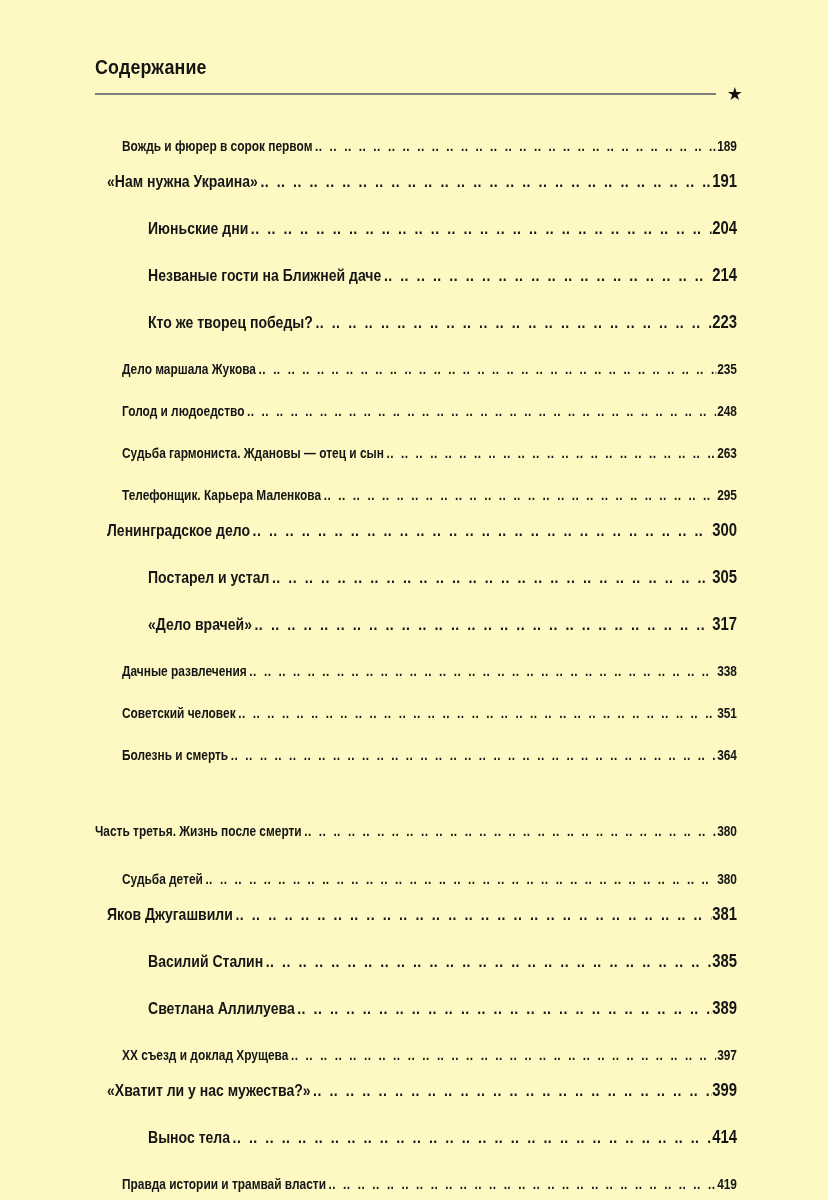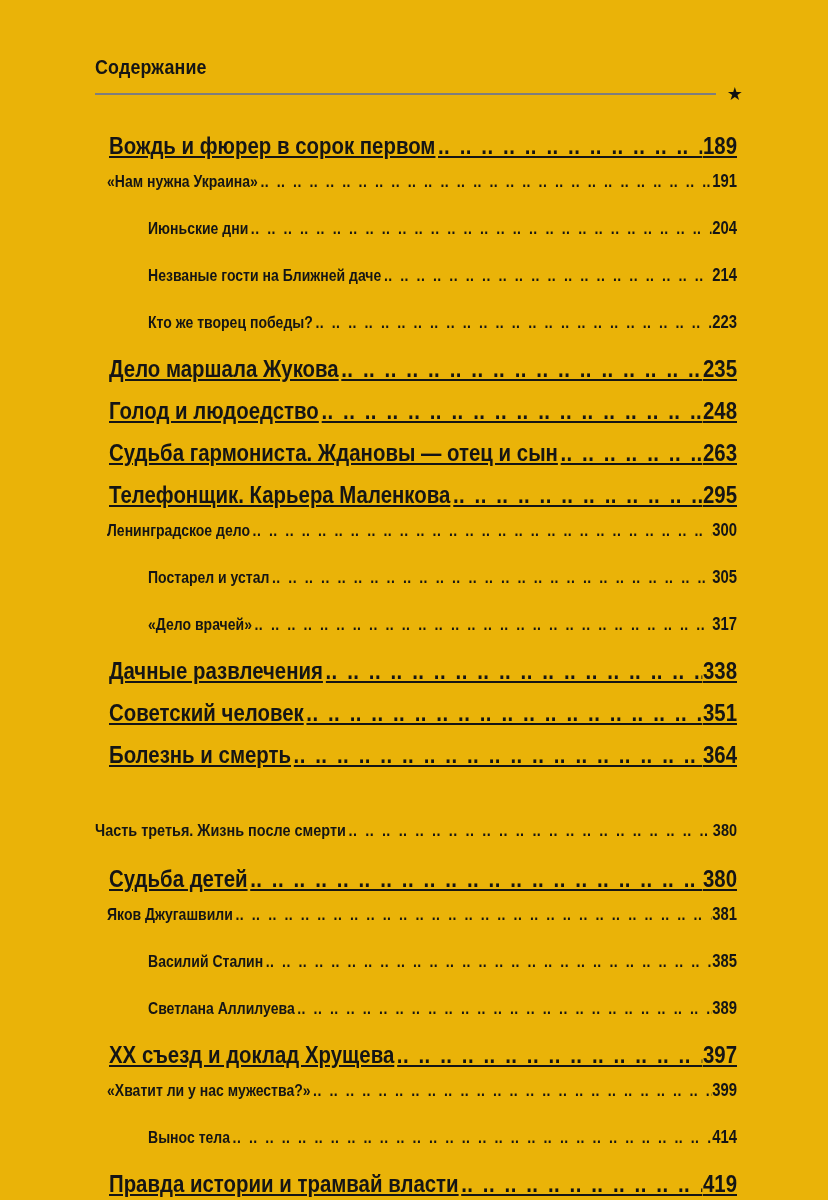--- a/index.html
+++ b/index.html
@@ -3,21 +3,21 @@
 <meta charset="utf-8">
 <style>
   * { margin: 0; padding: 0; box-sizing: border-box; }
   html, body {
     width: 828px; height: 1200px;
     background: #ffffff;
     overflow: hidden;
     font-family: "Liberation Sans", sans-serif;
     color: #151515;
   }
-  .page { position: relative; width: 828px; height: 1200px; background: #eab308; }
+  .page { position: relative; width: 828px; height: 1200px; background: #fef9c3; }
 
   
   .header { position: absolute; left: 95px; top: 55px; width: 648px; }
   .header-title {
     font-size: 21px; font-weight: bold; white-space: nowrap;
     transform: scaleX(0.85); transform-origin: 0 0;
     letter-spacing: 0.2px;
   }
   .header-ruleband { display: flex; align-items: center; margin-top: 6px; }
   .header-rule { flex: 1 1 auto; height: 2px; background: #7e7e7e; }
@@ -35,23 +35,23 @@
   }
   .label { flex: none; }
   .leader {
     flex: 1 1 auto; overflow: hidden; white-space: nowrap;
     margin-left: 3px; margin-right: 1px;
     letter-spacing: 0.5px; word-spacing: 4px;
   }
   .num { flex: none; }
 
   
-  .l0 { margin-left: 0; margin-top: 48px; font-size: 17px; line-height: 30px; font-weight: bold; }
-  
-  .l1 { margin-left: 14px; margin-top: 16px; font-size: 24px; line-height: 26px; font-weight: bold; text-decoration: underline; }
+  .l0 { margin-left: 0; margin-top: 48px; font-size: 14px; line-height: 30px; font-weight: bold; }
+  
+  .l1 { margin-left: 27px; margin-top: 16px; font-size: 14px; line-height: 26px; font-weight: bold; }
   
   .l2 { margin-left: 53px; margin-top: 23px; font-size: 16.5px; line-height: 24px; font-weight: bold; }
   .l2 .num { font-size: 17.5px; }
 
   
   .toc .row:first-child { margin-top: 0; }
   .l1 + .l2 { margin-top: 10px; margin-left: 12px; }
   .l2 + .l1 { margin-top: 22px; }
   .l0 + .l1 { margin-top: 20px; }
 </style>

